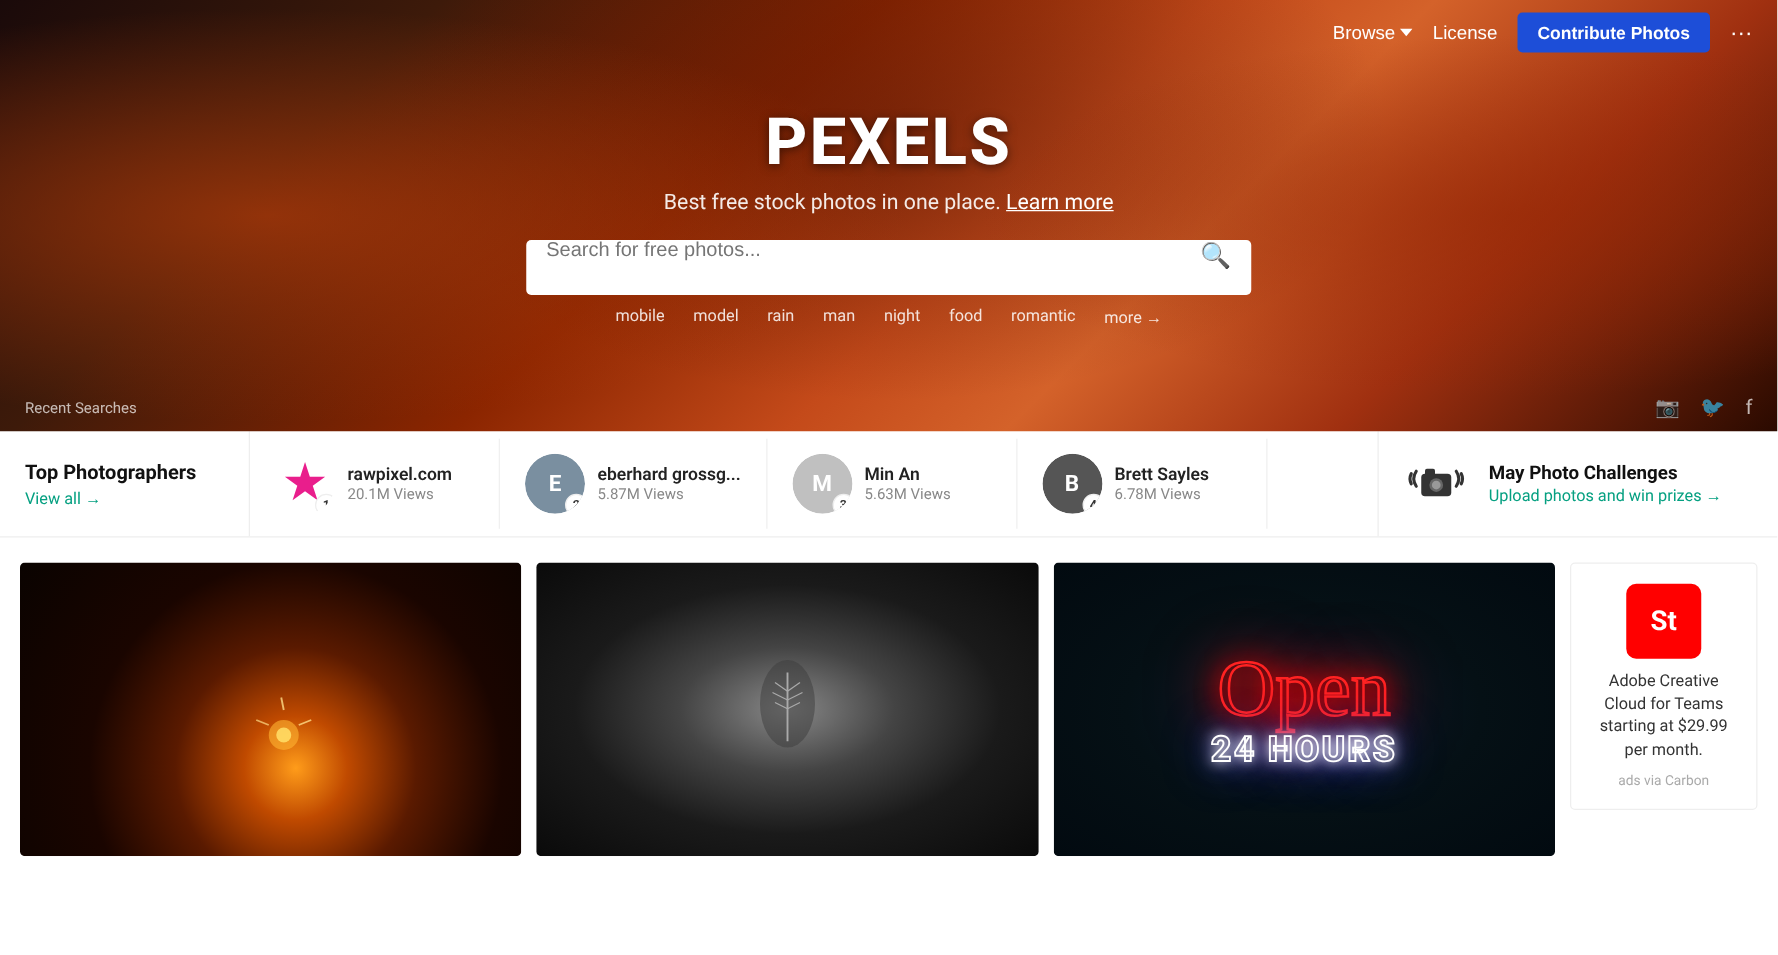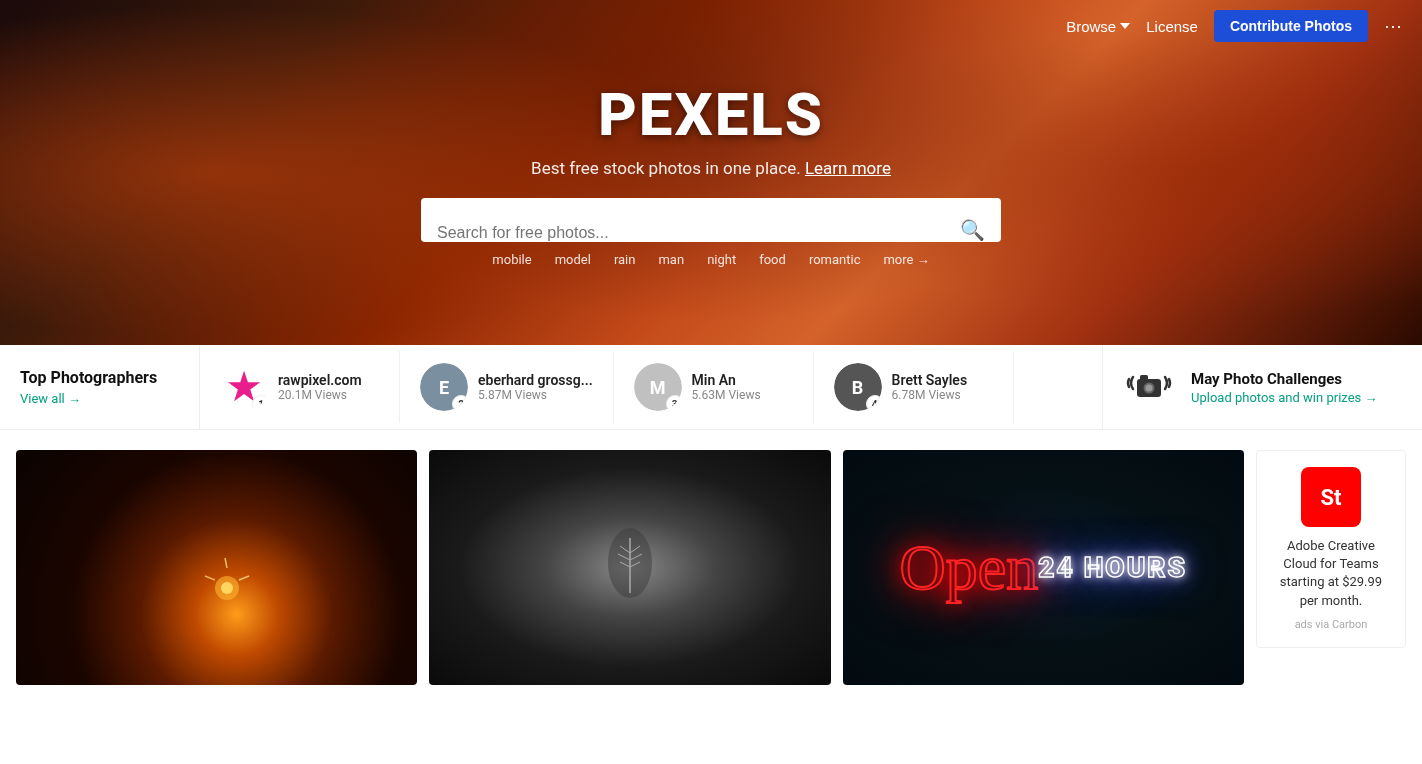--- a/index.html
+++ b/index.html
@@ -67,38 +67,38 @@
         radial-gradient(ellipse 40% 90% at 50% 30%, rgba(80,20,5,0.5) 0%, transparent 70%);
     }
     .hero-content {
       position: relative;
       z-index: 2;
       text-align: center;
       padding: 0 20px;
     }
     .hero-title {
       color: #fff;
-      font-size: 60px;
+      font-size: 52px;
       font-weight: 800;
       letter-spacing: 2px;
       text-shadow: 0 2px 8px rgba(0,0,0,0.5);
     }
     .hero-subtitle {
       color: rgba(255,255,255,0.9);
       font-size: 17px;
       margin-top: 8px;
     }
     .hero-subtitle a {
       color: #fff;
       text-decoration: underline;
     }
     .search-box {
       margin-top: 20px;
       display: flex;
-      align-items: flex-end;
+      align-items: flex-start;
       background: #fff;
       border-radius: 4px;
       width: 580px;
       height: 44px;
       padding: 0 16px;
     }
     .search-input {
       flex: 1;
       border: none;
       outline: none;
@@ -348,20 +348,21 @@
     
     .photo-3 {
       background: radial-gradient(ellipse at 50% 50%, #0a1a2a 0%, #051015 50%, #020a10 100%);
       min-height: 235px;
       position: relative;
     }
     .neon-text {
       position: absolute;
       inset: 0;
       display: flex;
+      flex-direction: column;
       align-items: center;
       justify-content: center;
     }
     .neon-open {
       font-family: 'Brush Script MT', cursive;
       font-size: 64px;
       color: transparent;
       -webkit-text-stroke: 2px #ff2222;
       text-shadow: 0 0 20px #ff0000, 0 0 40px #ff0000, 0 0 60px #ff0000;
       line-height: 1;
@@ -445,20 +446,28 @@
         <a href="#" class="search-tag">model</a>
         <a href="#" class="search-tag">rain</a>
         <a href="#" class="search-tag">man</a>
         <a href="#" class="search-tag">night</a>
         <a href="#" class="search-tag">food</a>
         <a href="#" class="search-tag">romantic</a>
         <a href="#" class="search-tag">more →</a>
       </div>
     </div>
 
+    <div class="hero-bottom">
+      <span class="recent-searches">Recent Searches</span>
+      <div class="hero-social">
+        <a href="#" class="social-icon">📷</a>
+        <a href="#" class="social-icon">🐦</a>
+        <a href="#" class="social-icon">f</a>
+      </div>
+    </div>
   </section>
 </div>
 
 <div class="photographers-row">
   <div class="top-photographers-section">
     <div class="top-photographers-label">
       <h3>Top Photographers</h3>
       <a href="#" class="view-all-link">
         <span>View all →</span>
       </a>

